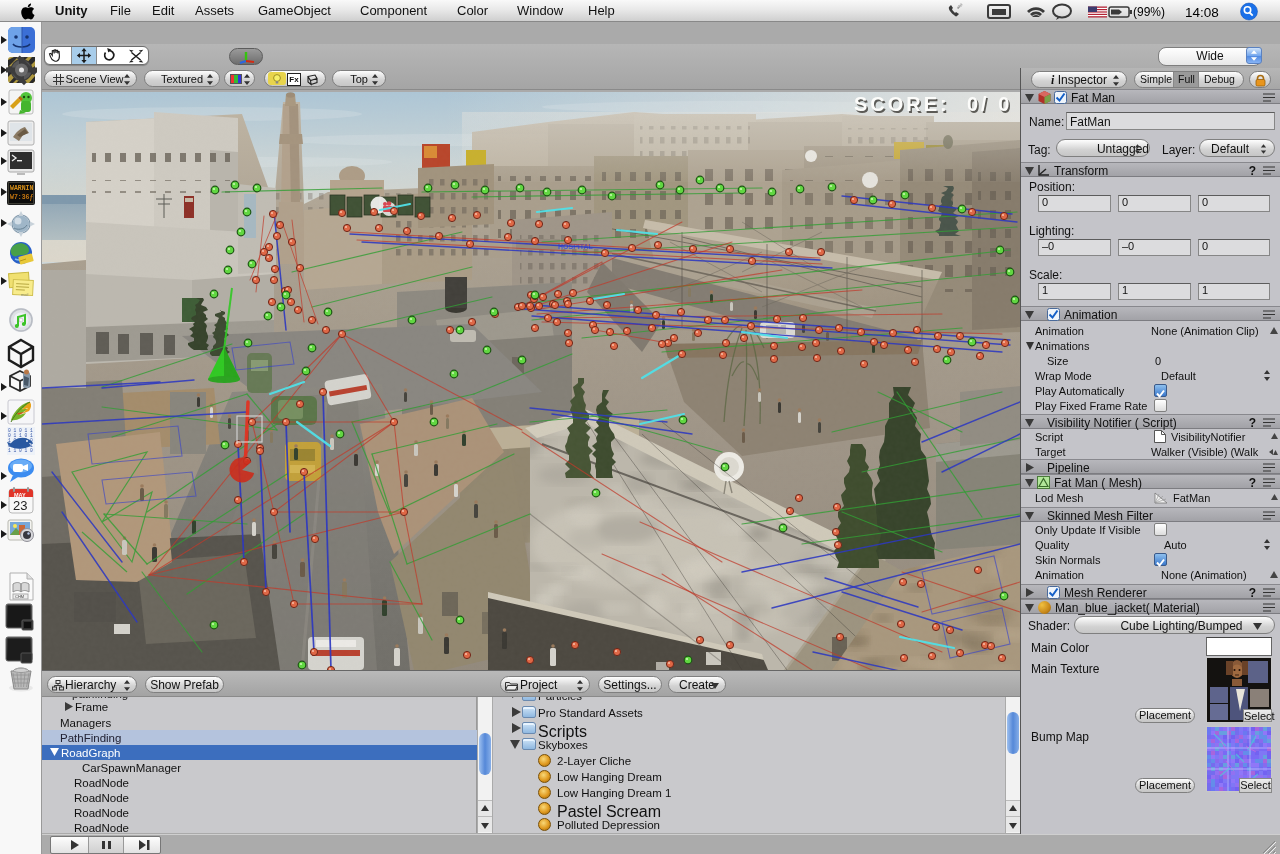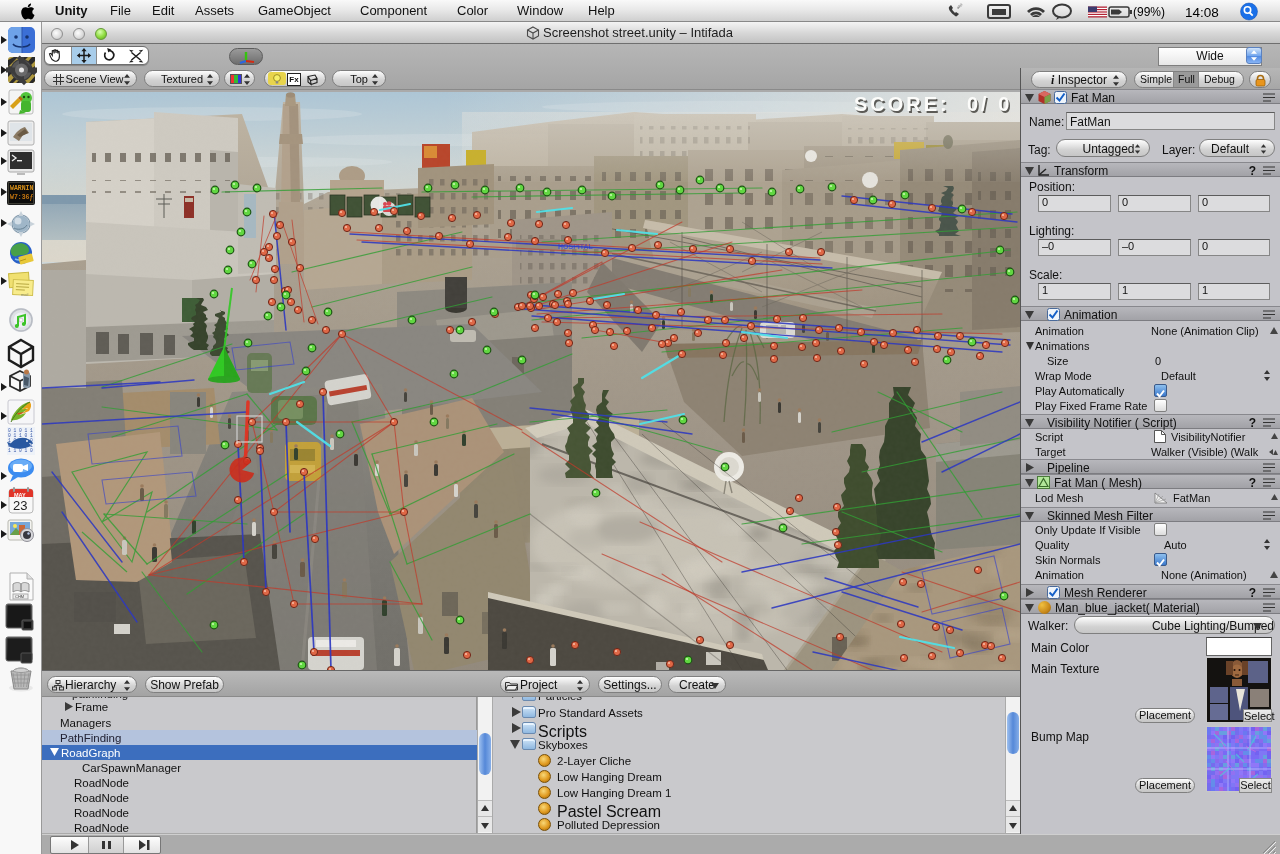--- a/index.html
+++ b/index.html
@@ -62,32 +62,20 @@
    <path d="M165 7.5 l8 0 3 2.5 -3 2.5 -8 0z" fill="#3a3a3a"></path>
    <text x="187" y="14" font-size="12" fill="#000" font-family="Liberation Sans">(99%)</text>
    <text x="239" y="14.5" font-size="13.5" fill="#000" font-family="Liberation Sans">14:08</text>
    <circle cx="303" cy="9.5" r="8.5" fill="#1a70e8" stroke="#0a4ab0" stroke-width="0.5"></circle>
    <circle cx="301.5" cy="8" r="3.2" fill="none" stroke="#fff" stroke-width="1.6"></circle>
    <path d="M303.5 10.5 l3.2 3.2" stroke="#fff" stroke-width="1.8"></path>
   </g>
  </svg>
 </div>
 <div id="win">
-  <div id="titlebar">
-    <div class="tl" style="left:9px;background:radial-gradient(circle at 4px 4px,#fdfdfd,#d9d9d9 60%,#b5b5b5);border:1px solid #8f8f8f"></div>
-    <div class="tl" style="left:31px;background:radial-gradient(circle at 4px 4px,#fdfdfd,#d9d9d9 60%,#b5b5b5);border:1px solid #8f8f8f"></div>
-    <div class="tl" style="left:53px;background:radial-gradient(circle at 4px 3px,#d8ffb0,#8edb3e 55%,#5da323);border:1px solid #659a38"></div>
-    <svg class="abs" style="left:484px;top:4px" width="14" height="14" viewBox="0 0 14 14">
-        <g fill="none" stroke="#4a4a4a" stroke-width="1.1">
-          <path d="M7 1 L12.5 4 L12.5 10 L7 13 L1.5 10 L1.5 4 Z"></path>
-          <path d="M1.5 4 L7 7 L12.5 4 M7 7 L7 13"></path>
-        </g>
-      </svg>
-    <div class="abs" style="left:501px;top:3px;font-size:13px;color:#1d1d1d">Screenshot street.unity – Intifada</div>
-  </div>
   <div id="toolbar">
     <div class="abs" style="left:2px;top:2px;width:105px;height:19px;background:#fff;border:1px solid #6e6e6e;border-radius:6px;box-shadow:0 1px 1px rgba(0,0,0,.25)">
       <div class="abs" style="left:26px;top:0;width:26px;height:17px;background:#a8cdea;border-left:1px solid #8a8a8a;border-right:1px solid #8a8a8a"></div>
       <svg class="abs" style="left:0;top:0" width="104" height="17" viewBox="0 0 104 17">
         <g fill="none" stroke="#1c1c1c" stroke-width="1.1">
           <path d="M9.5 14c-2.2-.8-3.6-2.6-4.2-4.6l-.8-2.6 1.3-.5 1.5 2.2V3.8l1.3-.3.6 3V3l1.3-.2.6 3.2V3.4l1.3 0 .5 3.1 0-2.3 1.2.2.3 4.6c.1 2.2-.7 4.2-2.4 5-1 .5-1.6.4-2.5 0z"></path>
         </g>
         <g stroke="#1b1b1b" stroke-width="1.5" fill="#1b1b1b">
           <path d="M39 3v11M33.5 8.5h11" fill="none"></path>
           <path d="M39 1l2.6 3.2h-5.2z M39 16.2l2.6-3.2h-5.2z M31.8 8.5l3.2-2.6v5.2z M46.2 8.5l-3.2-2.6v5.2z" stroke="none"></path>
@@ -104,21 +92,21 @@
         </g>
       </svg>
     </div>
     <div class="abs" style="left:187px;top:4px;width:34px;height:17px;border-radius:9px;background:linear-gradient(#9a9a9a,#6e6e6e);border:1px solid #5c5c5c">
       <svg class="abs" style="left:8px;top:2px" width="18" height="13" viewBox="0 0 18 13">
           <path d="M8 1v9" stroke="#35c30f" stroke-width="2.4"></path>
           <path d="M8 10L2 12" stroke="#2b66e0" stroke-width="2.2"></path>
           <path d="M8 10l8 1" stroke="#d42a12" stroke-width="2.2"></path>
         </svg>
     </div>
-    <div class="cap" style="left:1116px;top:3px;width:104px;height:19px;border-radius:0;background:linear-gradient(#fff,#e8e8e8);padding-top:1px">Wide
+    <div class="cap" style="left:1116px;top:3px;width:104px;height:19px;border-radius:8px;background:linear-gradient(#fff,#e8e8e8);padding-top:1px">Wide
       <div class="abs" style="left:87px;top:-1px;width:16px;height:17px;border-radius:3px;background:linear-gradient(#cfe3fa,#76a8ee 50%,#4c86e0 51%,#88b4f4);border:1px solid #5a81c0">
         <svg width="14" height="15" viewBox="0 0 14 15" style="margin-left:-1px">
             <path d="M7 2.2l3 3.6H4z M7 12.8l3-3.6H4z" fill="#fff"></path>
           </svg>
       </div>
     </div>
     <div class="cap" style="left:2px;top:26px;width:93px;height:17px;padding-top:1px">
       <svg class="abs" style="left:8px;top:3px" width="11" height="11" viewBox="0 0 11 11">
           <g stroke="#333" stroke-width="1">
             <path d="M3.5 0v11M7.5 0v11M0 3.5h11M0 7.5h11"></path>
@@ -1276,21 +1264,21 @@
       <span class="abs" style="left:50px;top:1px;font-size:12px">Fat Man</span>
       <svg class="abs" style="right:6px;top:3px" width="12" height="9">
           <g stroke="#333" stroke-width="1.2">
             <path d="M0 1h12M0 4.5h12M0 8h8"></path>
           </g>
         </svg>
     </div>
     <div class="row" style="left:8px;top:47px;font-size:12px">Name:</div>
     <div class="fld" style="left:45px;top:44px;width:209px;height:18px;font-size:12px;padding-top:2px">FatMan</div>
     <div class="row" style="left:7px;top:75px;font-size:12px">Tag:</div>
-    <div class="cap" style="left:35px;top:71px;width:94px;height:18px;padding-top:2px;text-align:center;padding-left:11px">Untagged
+    <div class="cap" style="left:35px;top:71px;width:94px;height:18px;padding-top:2px;text-align:right;padding-left:11px">Untagged
       <svg class="abs" style="right:8px;top:4px" width="7" height="10" viewBox="0 0 8 11">
           <path d="M4 0l3 3.7H1z M4 11L7 7.3H1z" fill="#333"></path>
         </svg></div>
     <div class="row" style="left:141px;top:75px;font-size:12px">Layer:</div>
     <div class="cap" style="left:178px;top:71px;width:76px;height:18px;padding-top:2px;text-align:left;padding-left:11px">Default
       <svg class="abs" style="right:7px;top:4px" width="7" height="10" viewBox="0 0 8 11">
           <path d="M4 0l3 3.7H1z M4 11L7 7.3H1z" fill="#333"></path>
         </svg></div>
     <div class="hdr" style="top:94px">
       <svg class="abs" style="left:4px;top:4px" width="9" height="8">
@@ -1468,22 +1456,22 @@
           <path d="M0 0h9L4.5 8z" fill="#3a3a3a"></path>
         </svg>
       <div class="abs" style="left:17px;top:1px;width:13px;height:13px;border-radius:50%;background:radial-gradient(circle at 4px 4px,#f0c040,#c8881a 60%,#8a5a08)"></div>
       <span class="abs" style="left:34px;top:1px;font-size:12px">Man_blue_jacket( Material)</span>
       <svg class="abs" style="right:6px;top:3px" width="12" height="9">
           <g stroke="#333" stroke-width="1.2">
             <path d="M0 1h12M0 4.5h12M0 8h8"></path>
           </g>
         </svg>
     </div>
-    <div class="row" style="left:7px;top:551px;font-size:12px">Walker:</div>
-    <div class="cap" style="left:53px;top:548px;width:201px;height:18px;padding-top:2px;text-align:right;padding-left:14px">Cube Lighting/Bumped
+    <div class="row" style="left:7px;top:551px;font-size:12px">Shader:</div>
+    <div class="cap" style="left:53px;top:548px;width:201px;height:18px;padding-top:2px;text-align:center;padding-left:14px">Cube Lighting/Bumped
       <svg class="abs" style="right:12px;top:6px" width="9" height="7">
           <path d="M0 0h9L4.5 7z" fill="#333"></path>
         </svg></div>
     <div class="row" style="left:10px;top:573px;font-size:12px">Main Color</div>
     <div class="abs" style="left:185px;top:569px;width:66px;height:19px;background:#fff;border:1px solid #666;border-top-color:#444"></div>
     <div class="row" style="left:10px;top:594px;font-size:12px">Main Texture</div>
     <svg class="abs" style="left:185px;top:589px" width="66" height="66" viewBox="0 0 66 66">
       <rect width="66" height="66" fill="#c8c8c8"></rect>
         <rect x="1" y="1" width="64" height="64" fill="#141210"></rect>
       <rect x="42" y="4" width="20" height="22" fill="#5c6288"></rect>

